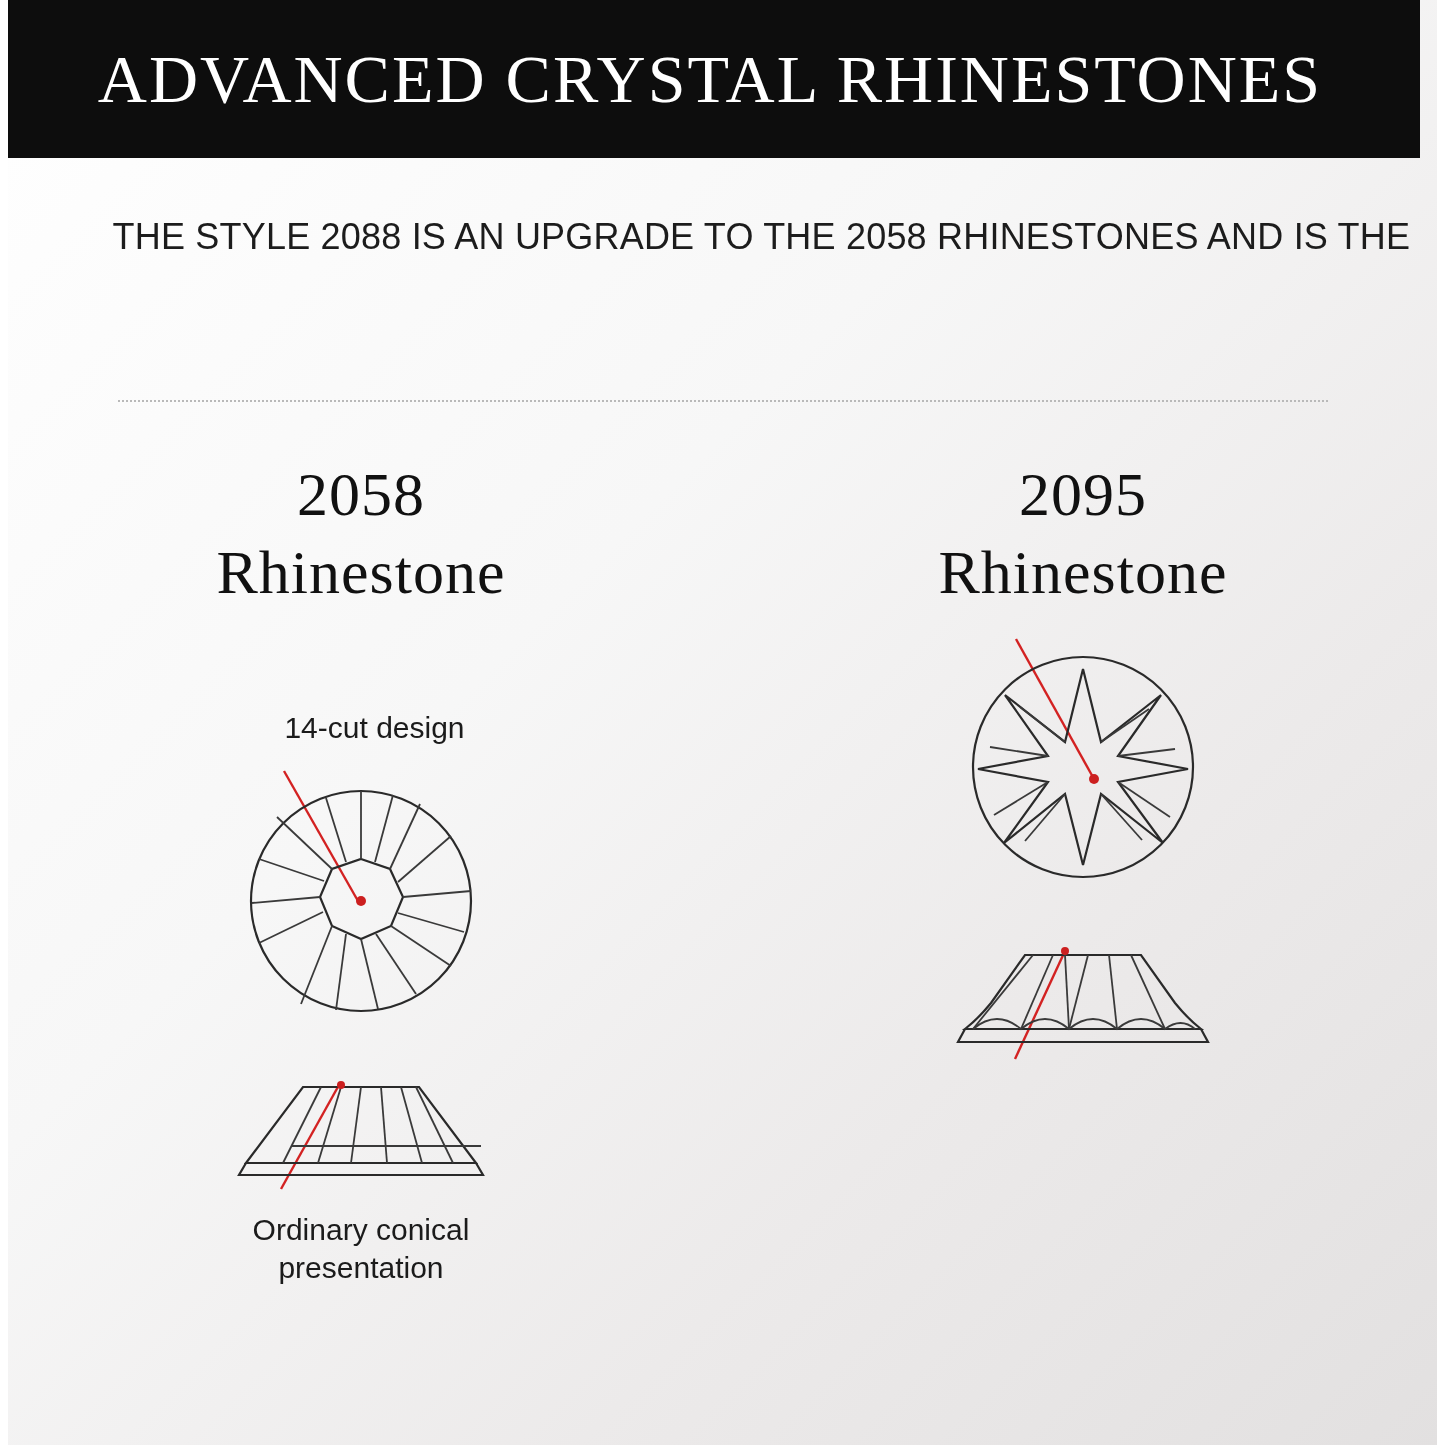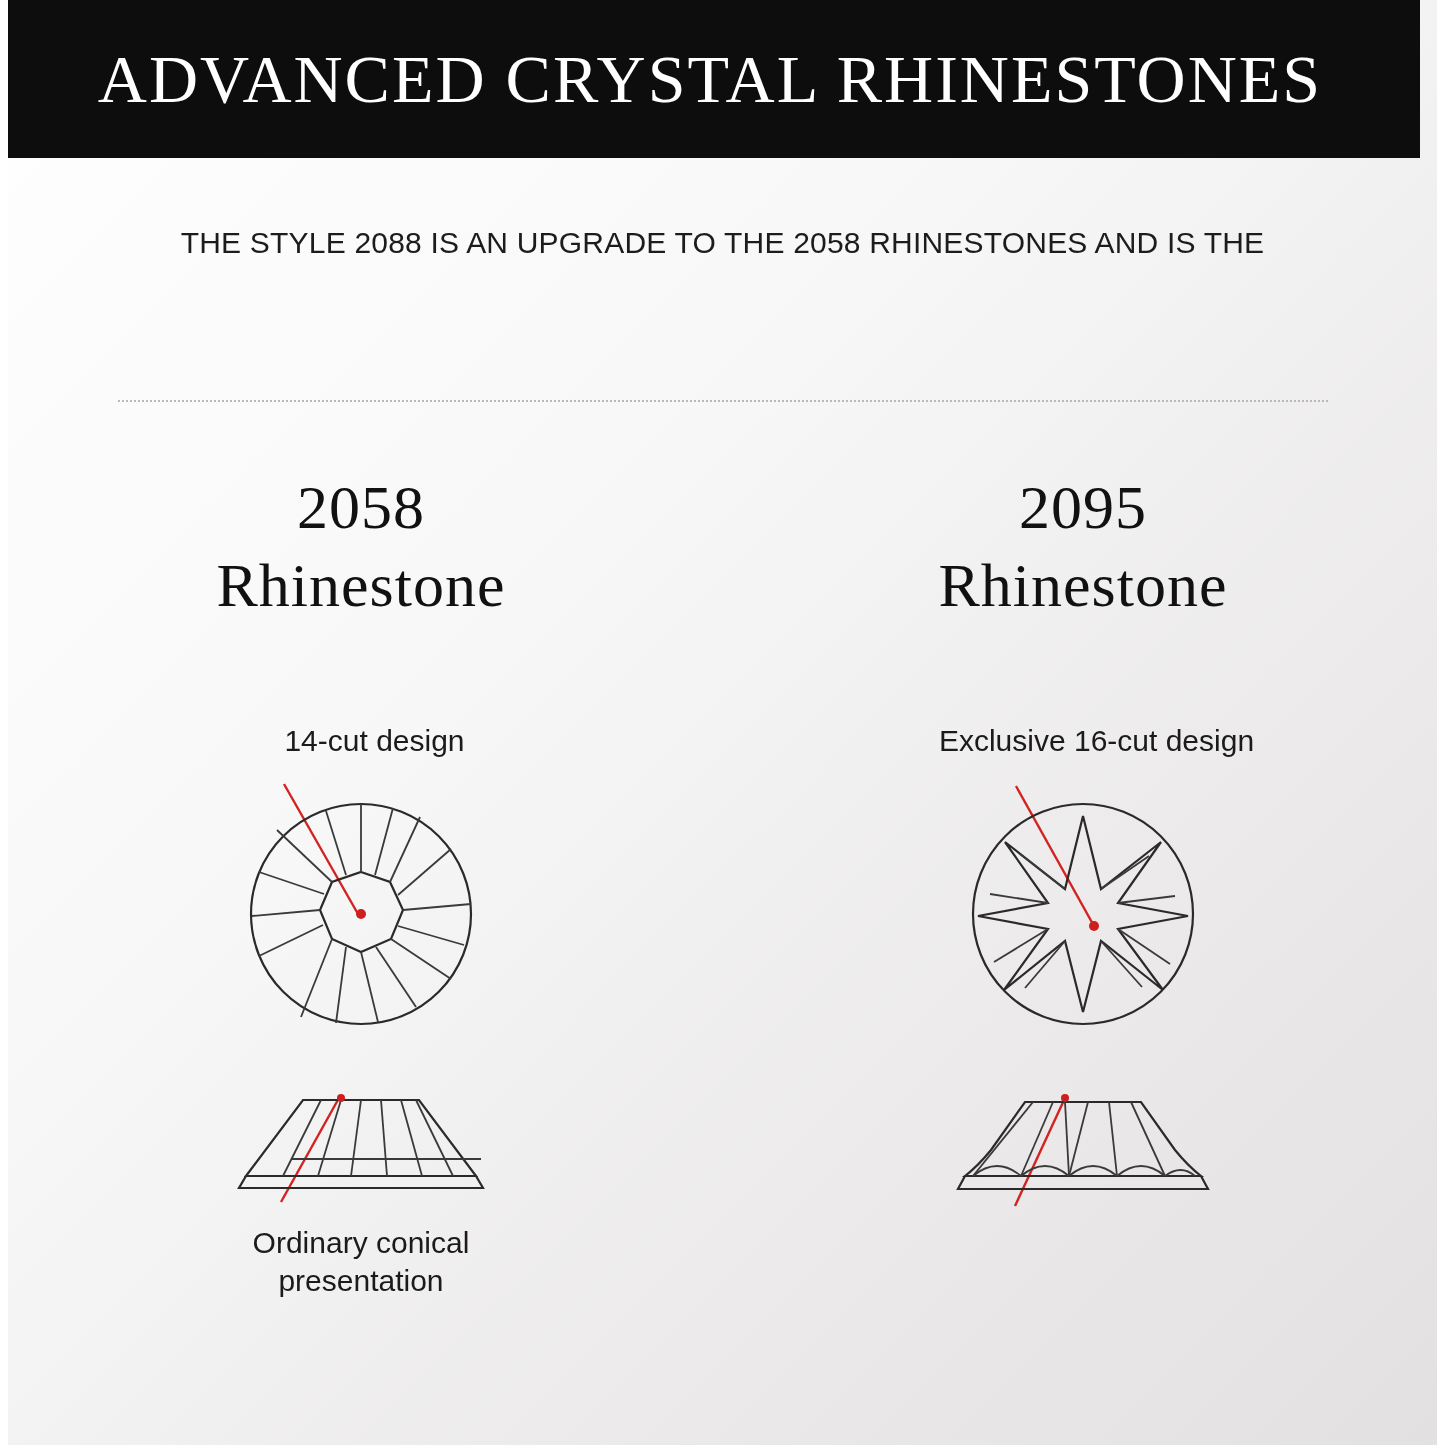--- a/index.html
+++ b/index.html
@@ -54,42 +54,42 @@
     color: #ffffff;
     font-size: 68px;
     letter-spacing: 2px;
     font-weight: 400;
     white-space: nowrap;
   }
   .intro {
     position: absolute;
     left: 50%;
     transform: translateX(-50%);
-    top: 221px;
+    top: 215px;
     width: 1220px;
     text-align: center;
     color: #1c1c1c;
-    font-size: 30px;
+    font-size: 36px;
     line-height: 44px;
     letter-spacing: 0.2px;
   }
   .intro div {
     white-space: nowrap;
   }
   .divider {
     position: absolute;
     left: 118px;
     top: 400px;
     width: 1210px;
     height: 2px;
     border-top: 2px dotted #b9b9b9;
   }
   .columns {
     position: absolute;
-    top: 468px;
+    top: 455px;
     left: 0;
     width: 1445px;
     display: flex;
   }
   .col {
     width: 722px;
     display: flex;
     flex-direction: column;
     align-items: center;
   }
@@ -208,21 +208,20 @@
         <div>presentation</div>
       </div>
     </div>
 
     <div class="col">
       <div class="col-title">
         <div>2095</div>
         <div>Rhinestone</div>
       </div>
 
-      <div class="cut-label">Exclusive 16-cut design</div>
 
       <div class="figure-top">
         <svg width="430" height="290" viewBox="0 0 430 290">
           <line class="pointer" x1="148" y1="22" x2="226" y2="162"></line>
 
           <circle class="stroke" cx="215" cy="150" r="110"></circle>
 
           <polygon class="stroke" points="215,52 233,125 293,78 250,139 320,152 250,165 295,226 233,177 215,248 197,177 136,226 180,165 110,152 180,139 137,78 197,125"></polygon>
 
           <line class="stroke-thin" x1="233" y1="125" x2="281" y2="92"></line>

